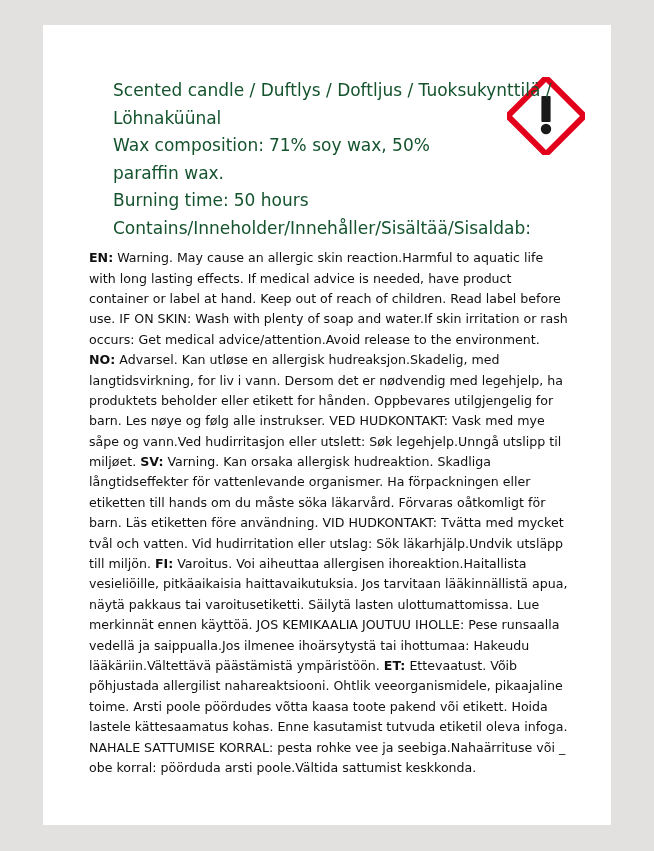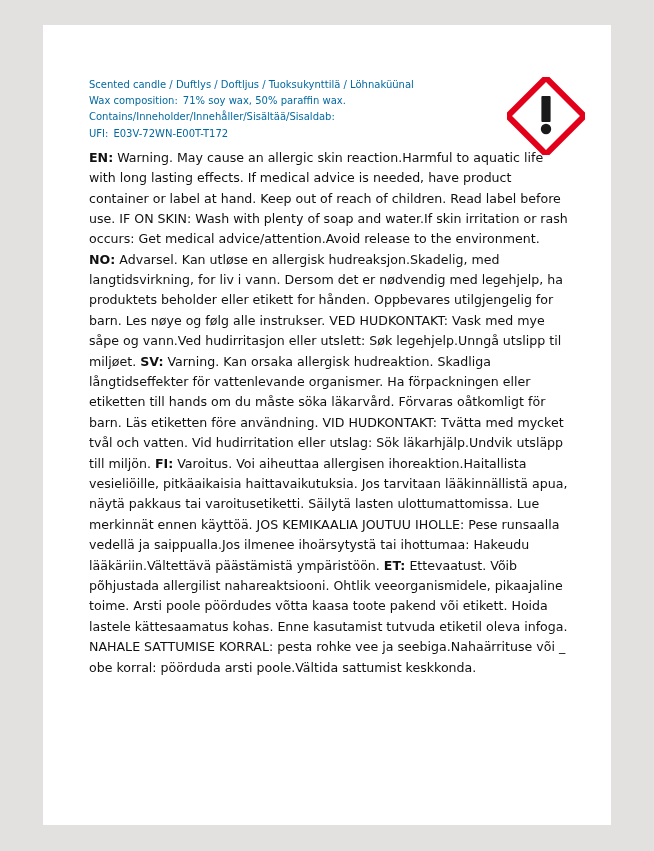--- a/index.html
+++ b/index.html
@@ -31,24 +31,25 @@
   .hazard {
     position: absolute;
     right: 26px;
     top: 52px;
     width: 78px;
     height: 78px;
   }
   .hazard svg { display: block; }
 
   .headblock {
-    font-size: 10px;
+    font-size: 17px;
     line-height: 1.62;
-    color: #0369a1;
+    color: #14532d;
     width: 368px;
+    margin-left: 24px;
   }
   .headblock .row { white-space: normal; }
   .headblock b { font-weight: normal; }
 
   .wide {
     width: 480px;
   }
 
   .body-text {
     margin-top: 6px;
@@ -94,25 +95,25 @@
     </svg>
   </div>
 
   <div class="content">
 
     <div class="headblock">
       <div class="row wide">Scented candle / Duftlys / Doftljus / Tuoksukynttilä /  Löhnaküünal</div>
       <div class="row">
         <b>Wax composition:</b><span class="sp"></span><span>71% soy wax, 50% paraffin wax.</span>
       </div>
+      <div class="row">
+        <b>Burning time:</b><span class="sp"></span><span>50 hours</span>
+      </div>
       <div class="row wide">
         <b>Contains/Inneholder/Innehåller/Sisältää/Sisaldab:</b>
-      </div>
-      <div class="row">
-        <b>UFI:</b><span class="sp"></span><span>E03V-72WN-E00T-T172</span>
       </div>
     </div>
 
     <div class="body-text"><b>EN:</b><span>  Warning.  May cause an allergic skin reaction.Harmful to aquatic life with long lasting effects. If medical advice is needed, have product container or label at hand. Keep out of reach of children. Read label before use. IF ON SKIN: Wash with plenty of soap and water.If skin irritation or rash occurs: Get medical advice/attention.Avoid release to the environment. </span><b>NO:</b><span>  Advarsel.  Kan utløse en allergisk hudreaksjon.Skadelig, med langtidsvirkning, for liv i vann. Dersom det er nødvendig med legehjelp, ha produktets beholder eller etikett for hånden. Oppbevares utilgjengelig for barn. Les nøye og følg alle instrukser. VED HUDKONTAKT: Vask med mye såpe og vann.Ved hudirritasjon eller utslett: Søk legehjelp.Unngå utslipp til miljøet. </span><b>SV:</b><span> Varning.  Kan orsaka allergisk hudreaktion. Skadliga långtidseffekter för vattenlevande organismer. Ha förpackningen eller etiketten till hands om du måste söka läkarvård. Förvaras oåtkomligt för barn. Läs etiketten före användning. VID HUDKONTAKT: Tvätta med mycket tvål och vatten. Vid hudirritation eller utslag: Sök läkarhjälp.Undvik utsläpp till miljön. </span><b>FI:</b><span> Varoitus.  Voi aiheuttaa allergisen ihoreaktion.Haitallista vesieliöille, pitkäaikaisia haittavaikutuksia. Jos tarvitaan lääkinnällistä apua, näytä pakkaus tai varoitusetiketti. Säilytä lasten ulottumattomissa. Lue merkinnät ennen käyttöä. JOS KEMIKAALIA JOUTUU IHOLLE: Pese runsaalla vedellä ja saippualla.Jos ilmenee ihoärsytystä tai ihottumaa: Hakeudu lääkäriin.Vältettävä päästämistä ympäristöön. </span><b>ET:</b><span>  Ettevaatust.  Võib põhjustada allergilist nahareaktsiooni. Ohtlik veeorganismidele, pikaajaline toime. Arsti poole pöördudes võtta kaasa toote pakend või etikett. Hoida lastele kättesaamatus kohas. Enne kasutamist tutvuda etiketil oleva infoga. NAHALE SATTUMISE KORRAL: pesta rohke vee ja seebiga.Nahaärrituse või _ obe korral: pöörduda arsti poole.Vältida sattumist keskkonda.</span></div>
 
   </div>
 
 
 </div>
 

